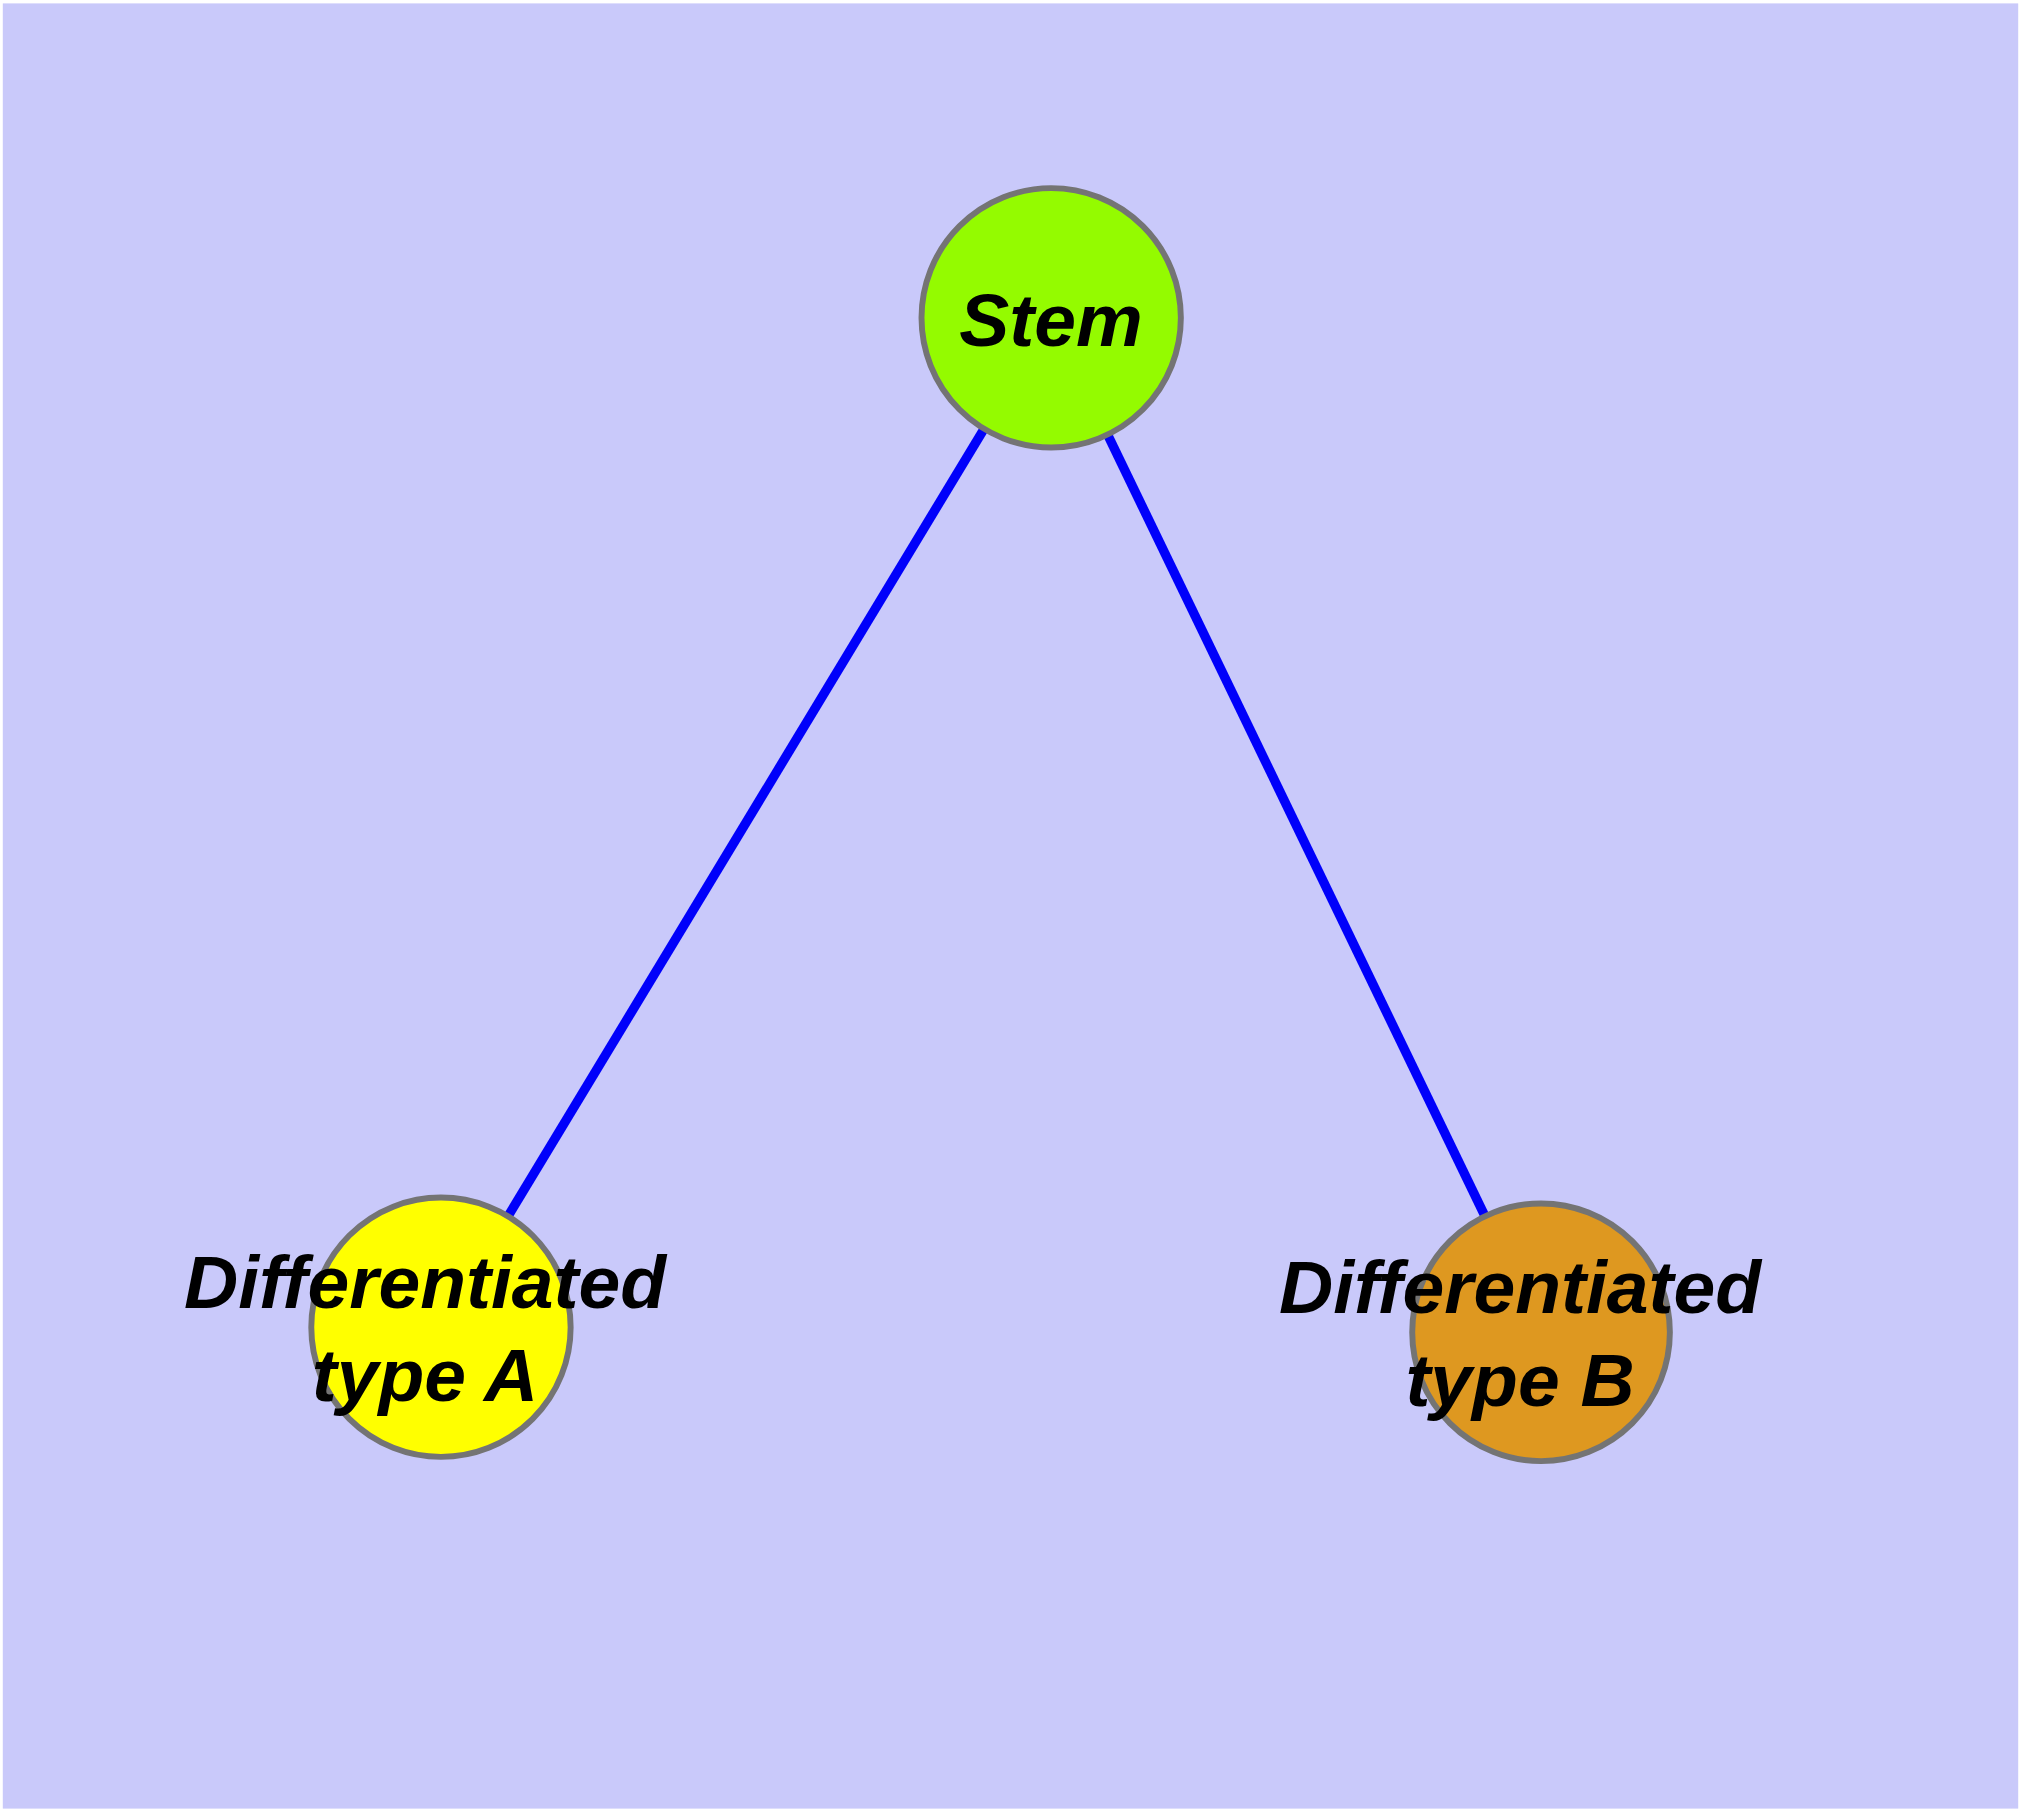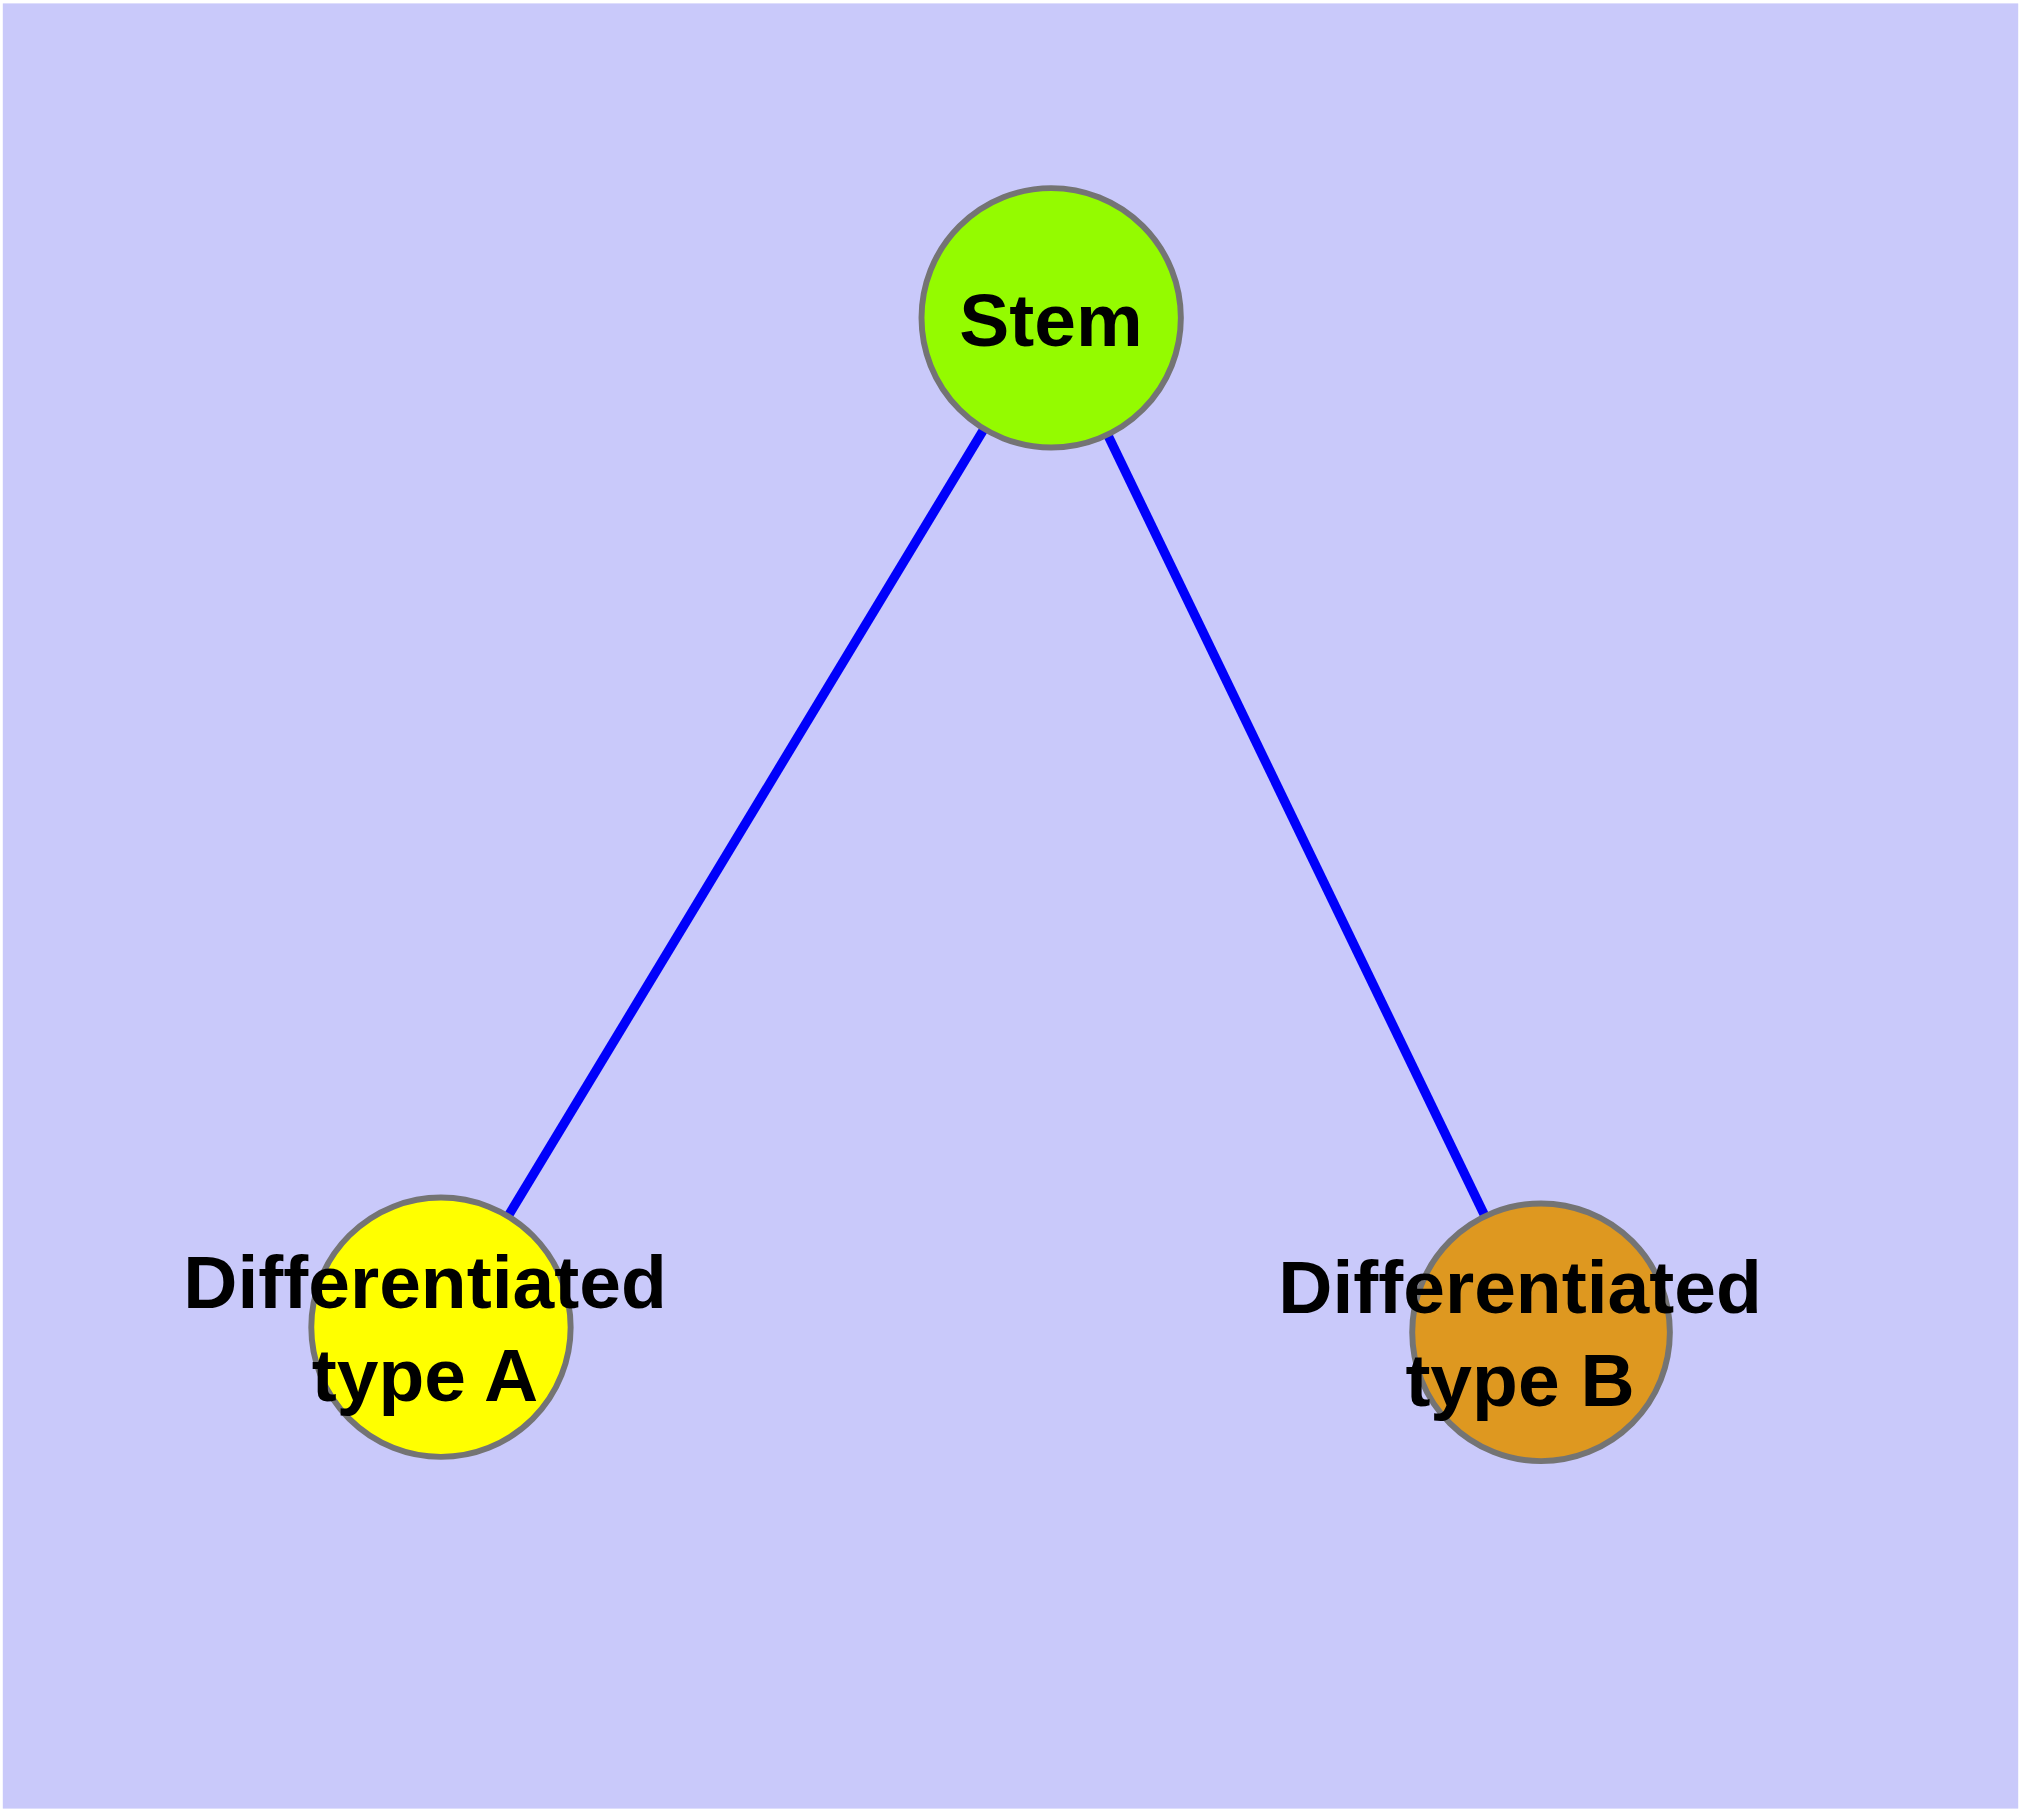--- a/index.html
+++ b/index.html
@@ -32,20 +32,21 @@
   }
   .node-label {
     position: absolute;
     transform: translate(-50%, -50%);
     font-weight: 700;
     font-size: 75px;
     line-height: 93px;
     color: #000000;
     white-space: pre-line;
     text-align: center;
+    font-style: italic;
   }
   .label-stem   { left: 1051px; top: 320px;  }
   .label-type-a { left: 425px;  top: 1329px; }
   .label-type-b { left: 1520px; top: 1334px; }
 </style>
 </head>
 <body>
 
 <div class="stage">
 

